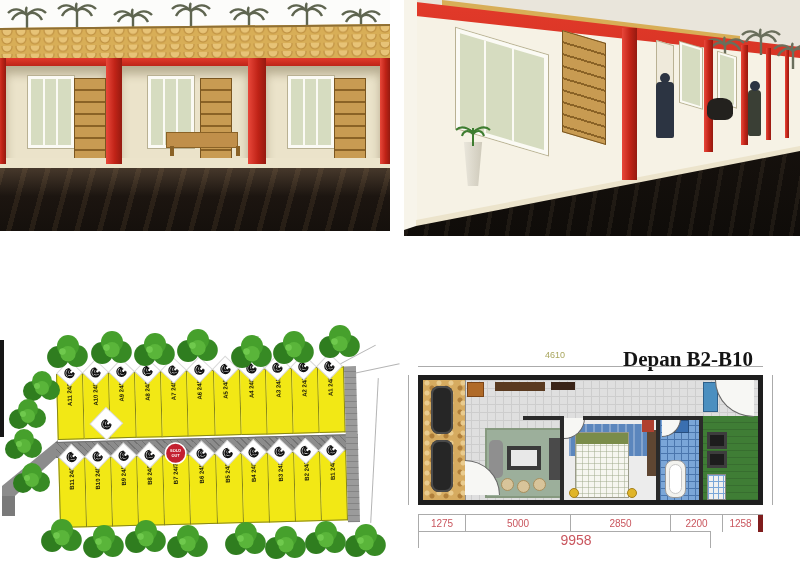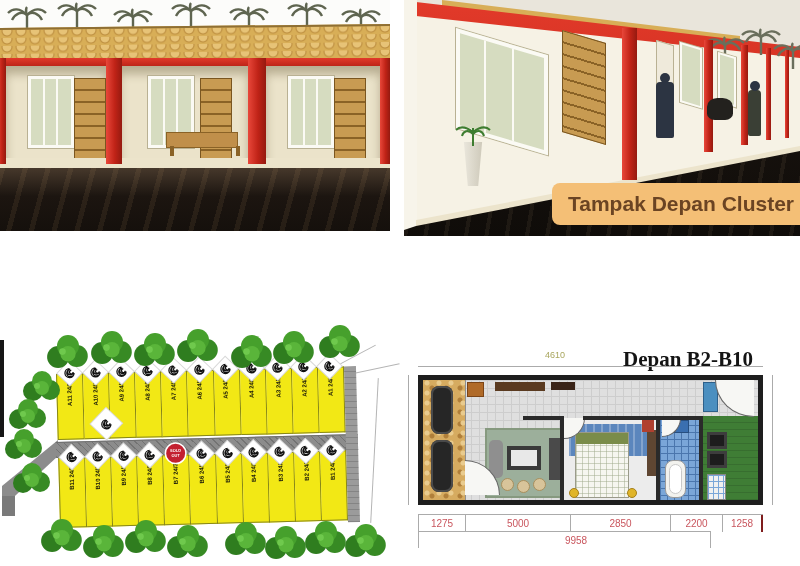--- a/index.html
+++ b/index.html
@@ -150,24 +150,24 @@
         background-image:repeating-linear-gradient(0deg,rgba(0,0,0,.12) 0 1px,rgba(0,0,0,0) 1px 7px);}
   .counter{position:absolute;width:20px;height:17px;background:#1d1d1d;box-shadow:inset 0 0 0 3px #3d3d3d;}
   #cabinet{left:284px;top:94px;width:17px;height:24px;background:#f0f0f0;border:1px solid #888;
         background-image:linear-gradient(#7aa6d8 1px,rgba(0,0,0,0) 1px),
                          linear-gradient(90deg,#7aa6d8 1px,rgba(0,0,0,0) 1px);background-size:5px 6px;}
   #aquarium{left:280px;top:2px;width:13px;height:28px;background:#4b8fc0;border:1px solid #2e608a;}
   .arc{position:absolute;background:#f7f7f4;border:1px solid #666;}
   #dims{left:13px;top:172px;width:345px;height:17px;display:flex;border-top:1px solid #ababab;}
   .dimcell{border-left:1px solid #ababab;display:flex;align-items:center;justify-content:center;
            font-size:10px;color:#c9565e;box-sizing:border-box;}
-  .dimcell:last-child{border-right:2px solid #7f1d1d;}
+  .dimcell:last-child{border-right:5px solid #7f1d1d;}
   #dim-total{left:13px;top:189px;width:293px;height:17px;border-left:1px solid #ababab;
            border-right:1px solid #ababab;border-top:1px solid #ababab;display:flex;align-items:center;
-           justify-content:center;font-size:10px;color:#c9565e;box-sizing:border-box;padding-left:23px;}
+           justify-content:center;font-size:14px;color:#c9565e;box-sizing:border-box;padding-left:23px;}
 </style>
 </head>
 <body>
 
 <div class="stage">
 
   <div class="render" id="render-left">
     <div class="abs sky" id="sky-left">
         <span class="palm abs" style="left: 4px; top: 6px;">
           <svg width="46" height="28" viewBox="0 0 46 28">
@@ -356,21 +356,20 @@
             <g stroke="#3e7d30" stroke-width="2" fill="none">
               <path d="M23 26 C23 16 23 12 23 8"></path>
               <path d="M23 12 C15 6 10 6 6 10"></path>
               <path d="M23 12 C31 6 36 6 40 10"></path>
               <path d="M23 14 C18 8 13 12 12 16"></path>
               <path d="M23 14 C28 8 33 12 34 16"></path>
             </g>
           </svg>
         </span>
       </div>
-    <div class="abs caption" id="cap-right">Tampak Depan Cluster</div>
   </div>
 
 
   <div class="abs" id="siteplan">
     <div class="surv" style="left:336px;top:36px;width:40px;height:1px;transform:rotate(-28deg);"></div>
     <div class="surv" style="left:352px;top:50px;width:46px;height:1px;transform:rotate(-12deg);"></div>
     <div class="surv" style="left:372px;top:60px;width:1px;height:145px;transform:rotate(3deg);"></div>
     <div id="road-stub"></div>
     <div id="road-end"></div>
     <div id="plot">

